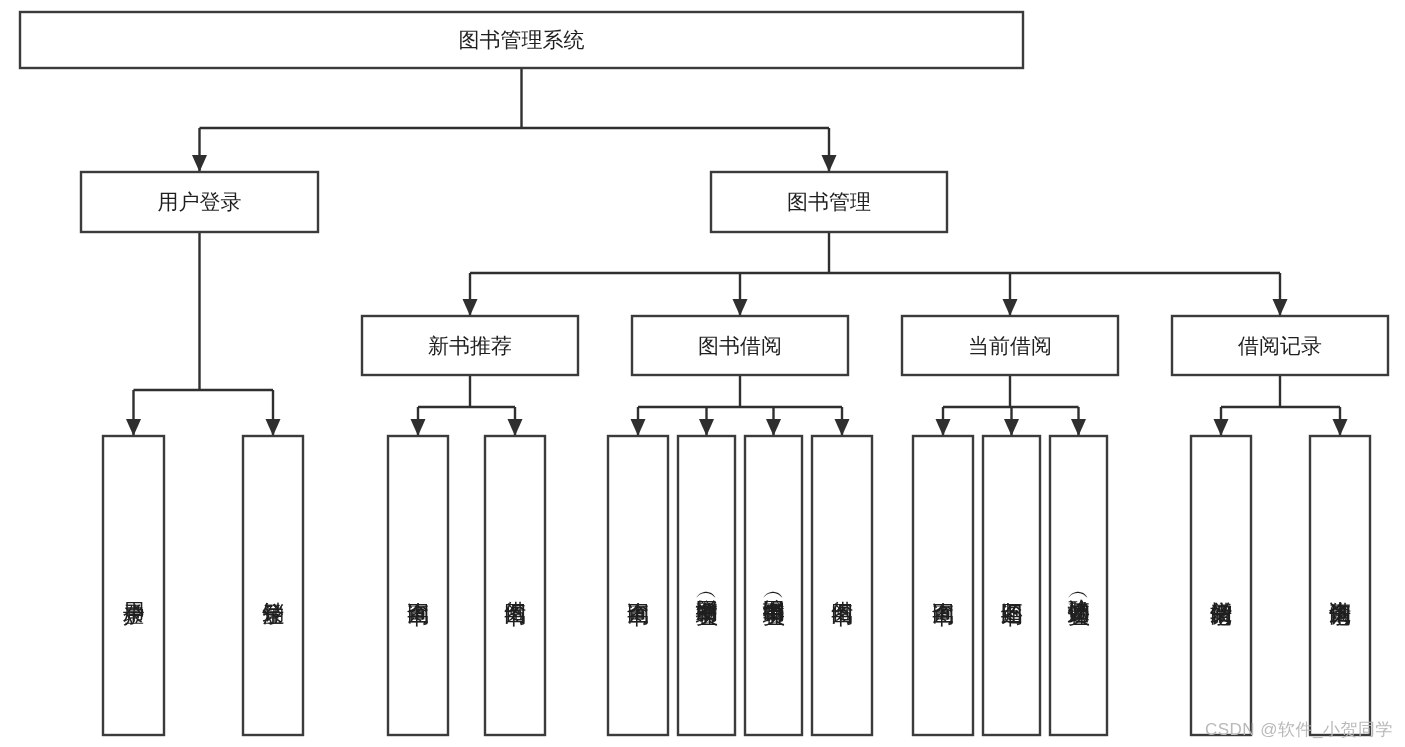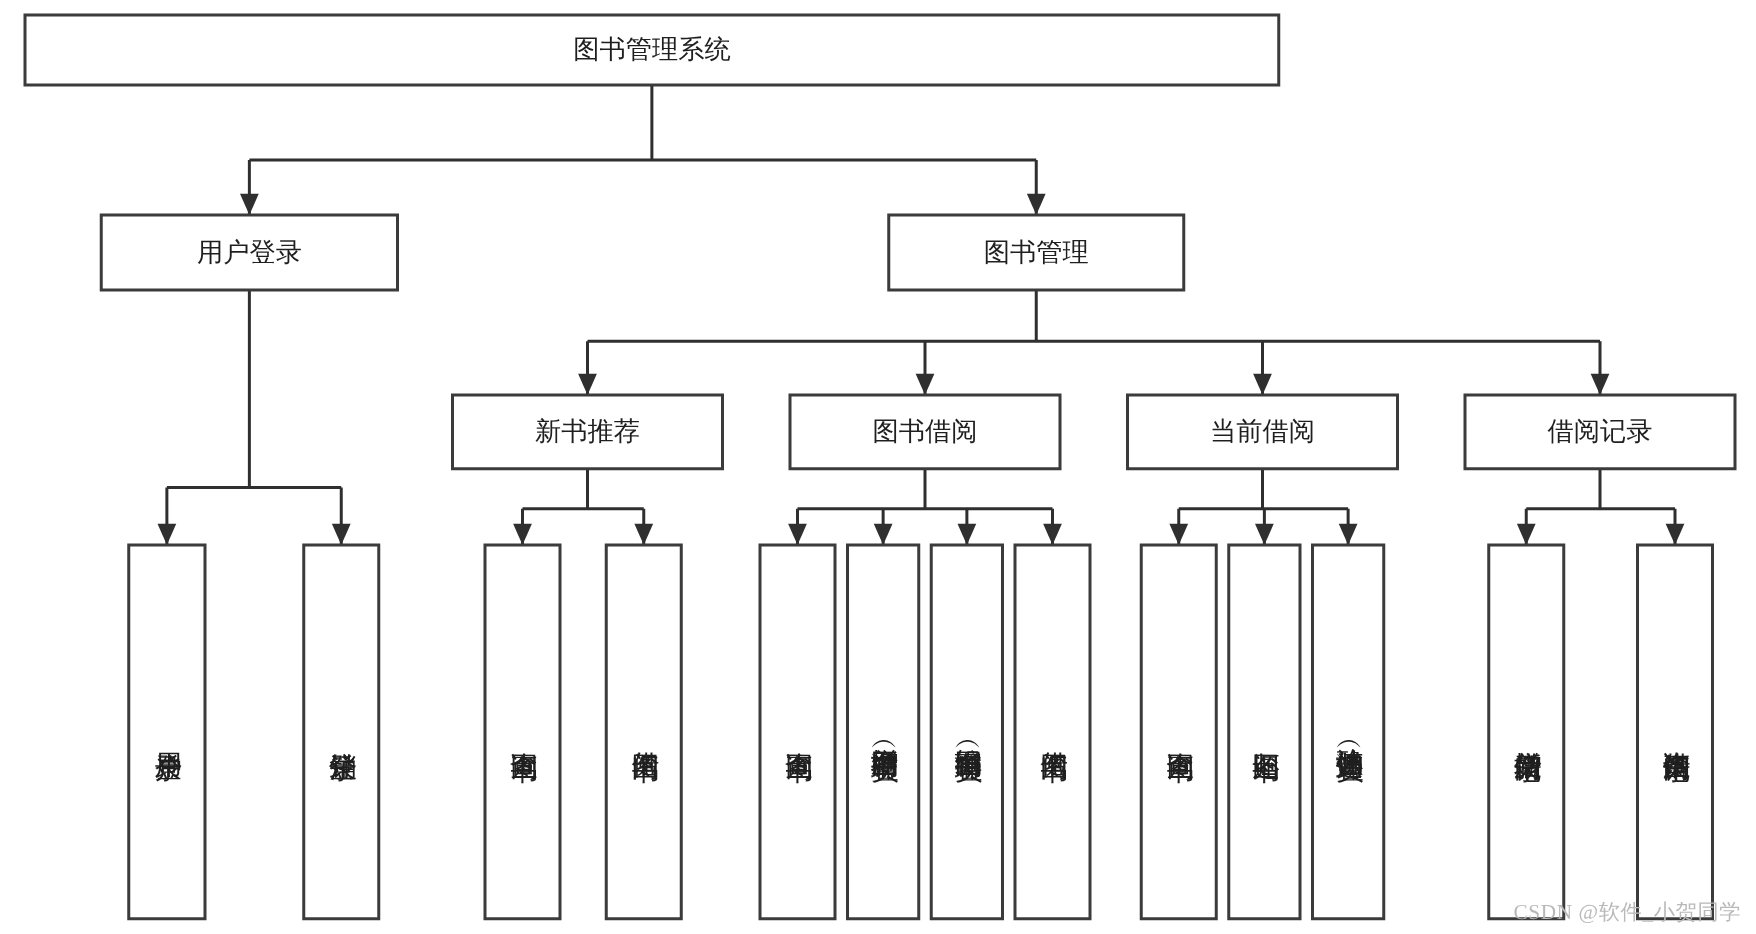--- a/index.html
+++ b/index.html
@@ -57,21 +57,21 @@
     color: #1f1f1f;
     letter-spacing: 1px;
     white-space: nowrap;
     text-align: center;
     pointer-events: none;
   }
   .watermark {
     position: absolute;
     right: 12px;
     bottom: 6px;
-    font-family: Liberation Serif, serif;
+    font-family: Liberation Sans, sans-serif;
     font-size: 17px;
     color: #b9b9b9;
     white-space: nowrap;
     letter-spacing: 0.5px;
   }
 </style>
 </head>
 <body>
 
 <div id="diagram-root">

